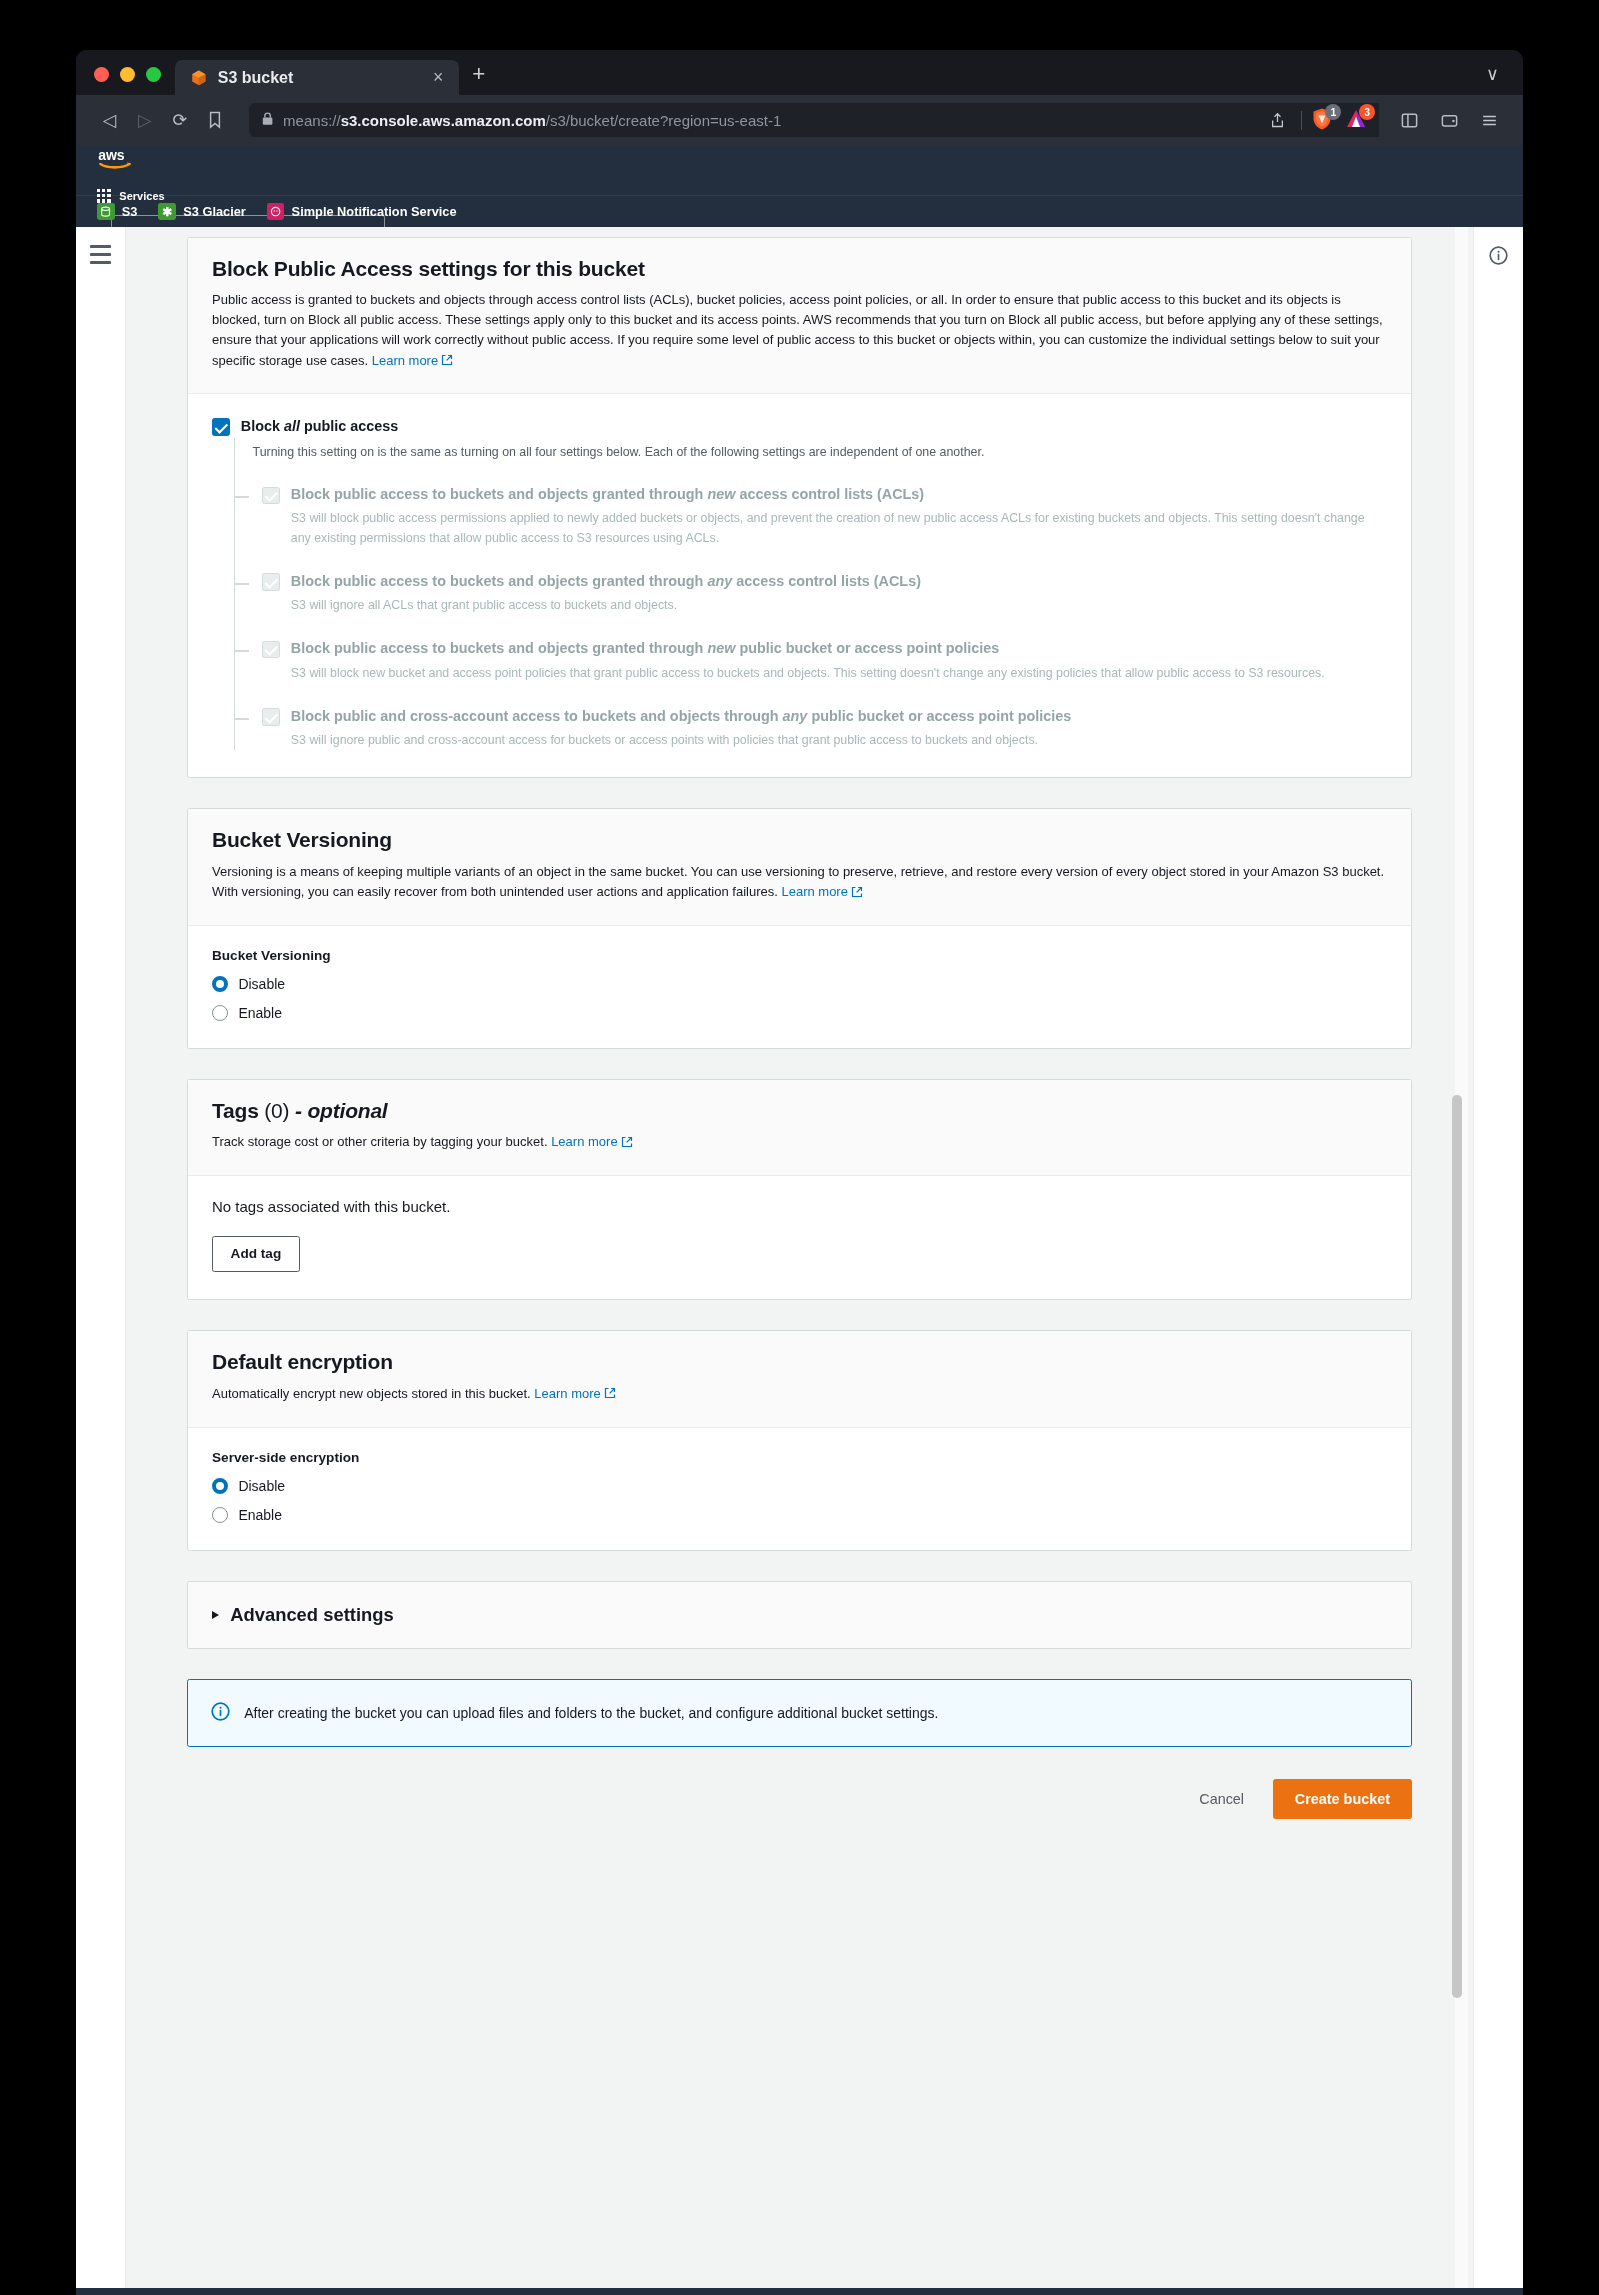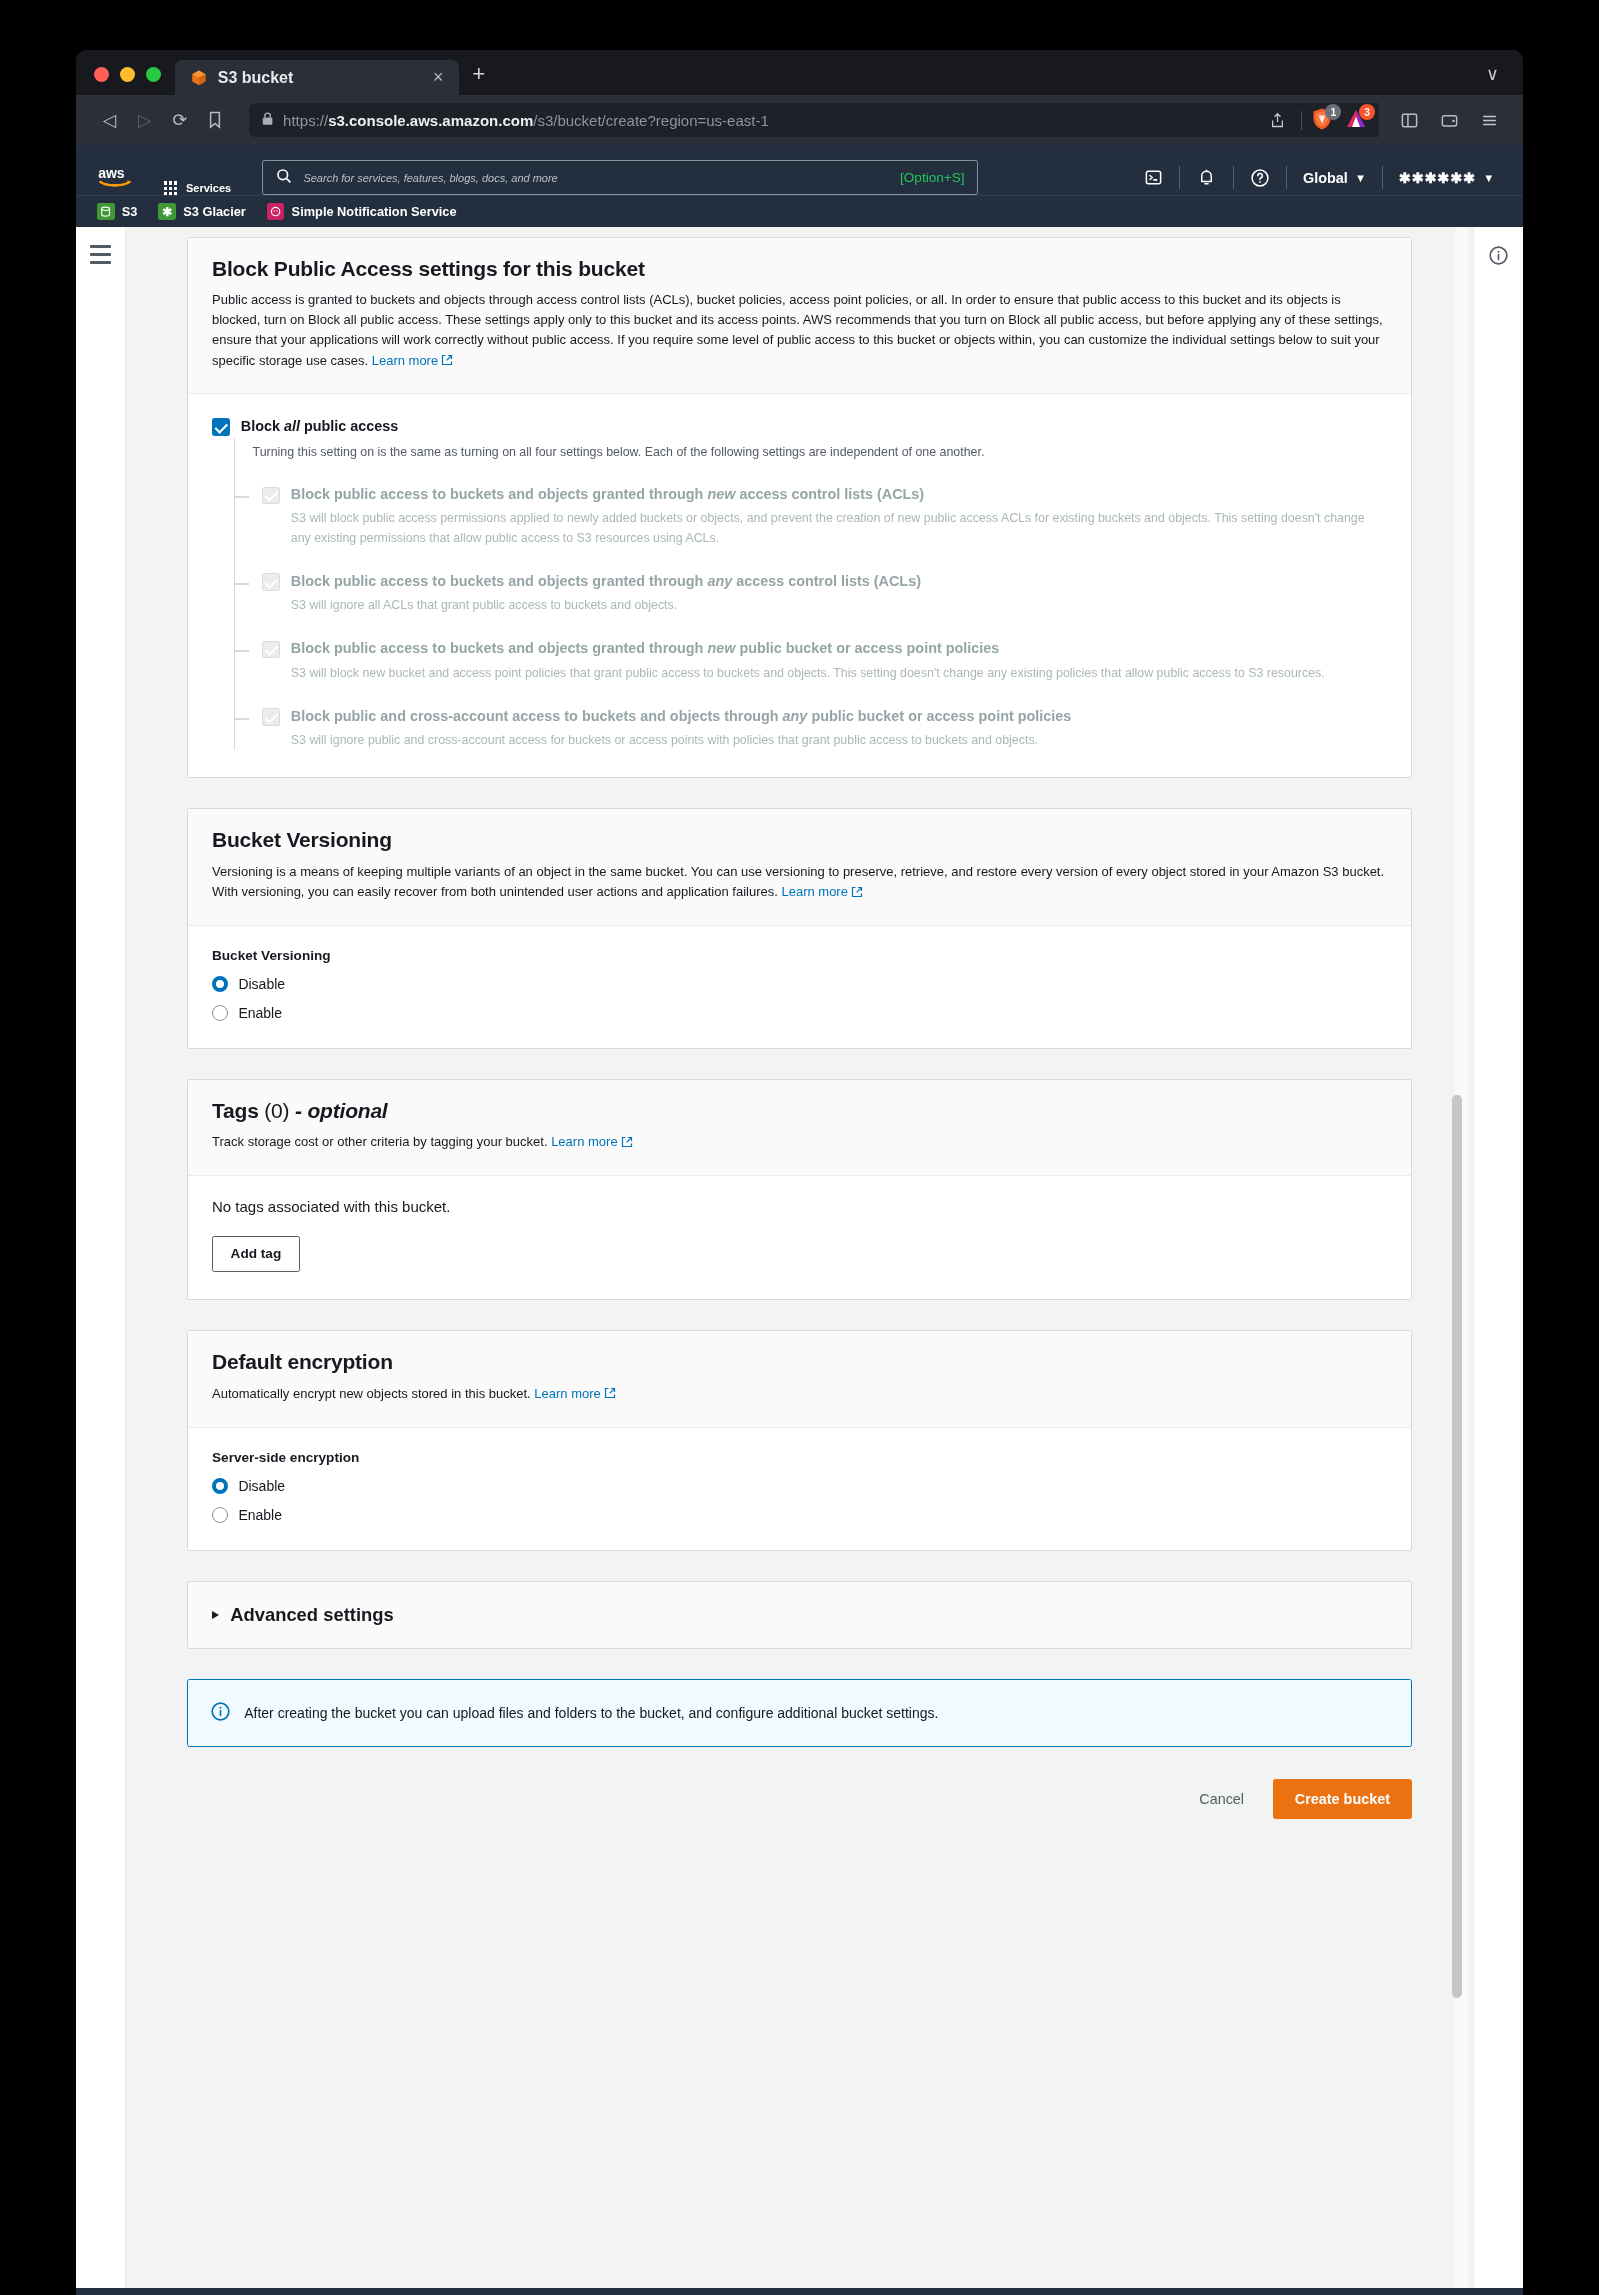--- a/index.html
+++ b/index.html
@@ -155,23 +155,24 @@
   .badge-gray { background: #6b6f78; }
   .badge-orange { background: #fb542b; }
 
   #toolbar-right { display: flex; align-items: center; gap: 8px; }
 
   
   #aws-nav {
     height: 50px;
     background: #232f3e;
     display: flex;
-    align-items: flex-end;
+    align-items: flex-start;
     padding: 0 17.6px 0 21px;
-    gap: 4px;
+    gap: 12px;
+    flex-direction: column;
   }
   #aws-logo {
     width: 45px;
     margin-right: 17.6px;
     cursor: pointer;
   }
   #services-btn {
     display: flex; align-items: center; gap: 8.8px;
     color: #fff; font-size: 11px; font-weight: bold;
     cursor: pointer;
@@ -548,21 +549,21 @@
       </svg>
     </span>
 
     <div id="urlbar">
       <span id="lock-icon">
         <svg width="11.2" height="13.6" viewBox="0 0 14 17">
           <rect x="1" y="7" width="12" height="9" rx="1.5" fill="#a8adb6"></rect>
           <path d="M3.6 7V4.8a3.4 3.4 0 0 1 6.8 0V7" fill="none" stroke="#a8adb6" stroke-width="1.8"></path>
         </svg>
       </span>
-      <span id="url-text"><span>https://</span><span class="url-host">s3.console.aws.amazon.com</span><span>/s3/bucket/create?region=us-east-1</span></span>
+      <span id="url-text"><span>means://</span><span class="url-host">s3.console.aws.amazon.com</span><span>/s3/bucket/create?region=us-east-1</span></span>
       <div id="urlbar-actions">
         <span class="nav-btn">
           <svg width="15" height="17" viewBox="0 0 20 22" fill="none" stroke="#c3c7ce" stroke-width="1.7">
             <path d="M10 2v11M6 6l4-4 4 4"></path>
             <path d="M3.5 11v8h13v-8"></path>
           </svg>
         </span>
         <span class="ub-sep"></span>
         <span class="badge-icon">
           <svg width="24" height="24" viewBox="0 0 24 24">

